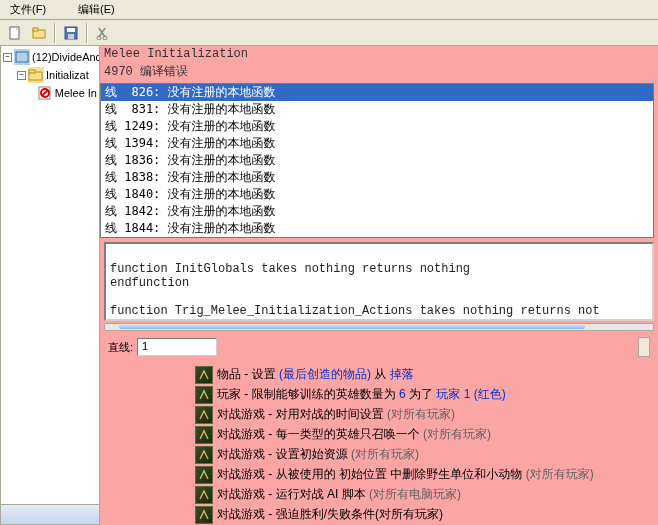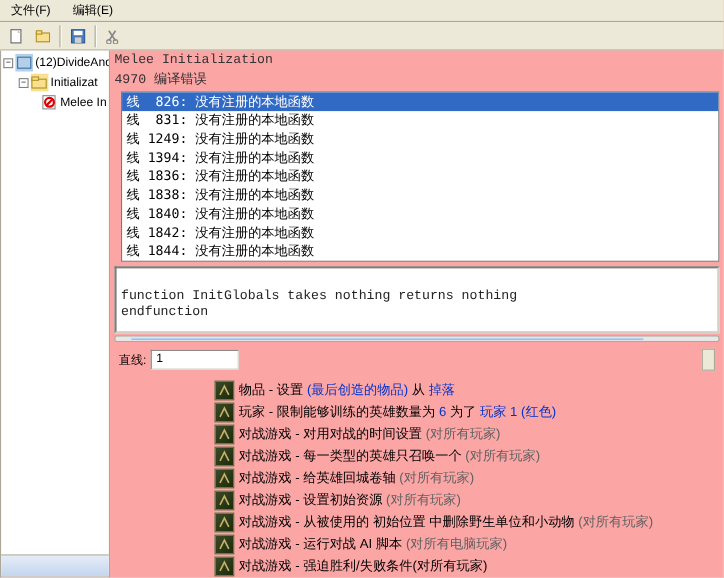--- a/index.html
+++ b/index.html
@@ -1,36 +1,36 @@
 <!DOCTYPE html>
 <html><head>
 <meta charset="utf-8">
 <style>
 * { margin: 0; padding: 0; box-sizing: border-box; }
 body { font-family: Tahoma, "SimSun", sans-serif; font-size: 11px; background: #ece9d8; width: 658px; height: 525px; overflow: hidden; }
 
-.menubar { height: 20px; display: flex; align-items: center; padding: 0 4px; gap: 8px; border-bottom: 1px solid #aca899; }
+.menubar { height: 20px; display: flex; align-items: center; padding: 0 4px; gap: 20px; border-bottom: 1px solid #aca899; }
 .menu-item { padding: 2px 6px; cursor: pointer; }
 
 .toolbar { height: 26px; display: flex; align-items: center; padding: 2px 4px; gap: 2px; border-bottom: 1px solid #aca899; }
 .tb-btn { width: 22px; height: 22px; display: flex; align-items: center; justify-content: center; border: 1px solid transparent; }
 .tb-sep { width: 2px; height: 20px; border-left: 1px solid #aca899; border-right: 1px solid #fff; margin: 0 2px; }
 
 .container { display: flex; height: calc(100% - 46px); }
 .tree-panel { width: 100px; background: #fff; border: 1px solid #aca899; border-top: none; overflow: hidden; display: flex; flex-direction: column; }
 .tree-content { flex: 1; overflow: hidden; padding: 2px; }
 .tree-row { display: flex; align-items: center; gap: 2px; padding: 1px 0; white-space: nowrap; }
 .tree-icon { width: 16px; height: 16px; display: inline-block; flex-shrink: 0; }
 .tree-expand { width: 9px; height: 9px; border: 1px solid #808080; display: inline-flex; align-items: center; justify-content: center; font-size: 8px; line-height: 1; flex-shrink: 0; background: #fff; }
 .tree-indent { display: inline-block; width: 12px; }
 .tree-bottom-bar { height: 20px; background: linear-gradient(#e5ecf6, #c4d5ef); border-top: 1px solid #aca899; }
 
 .right-panel { flex: 1; display: flex; flex-direction: column; background: #fca5a5; }
 .header-line { font-family: "Courier New", monospace; font-size: 12px; padding: 1px 4px; color: #333; }
-.error-list { border: 1px solid #7a7a7a; background: #fff; margin: 2px 4px 4px 10px; font-family: "SimSun", monospace; font-size: 12px; }
+.error-list { border: 1px solid #7a7a7a; background: #fff; margin: 2px 4px 4px 0; font-family: "SimSun", monospace; font-size: 12px; }
 .error-row { padding: 0 4px; white-space: pre; }
 .error-row.selected { background: #316ac5; color: #fff; }
 
 .code-box { border: 2px inset #d4d0c8; background: #fff; margin: 0 4px; font-family: "Courier New", monospace; font-size: 12px; padding: 4px; white-space: pre; color: #222; overflow: hidden; }
 .hscroll { height: 16px; margin: 2px 4px; background: #e7e7e7; border: 1px solid #aca899; position: relative; border-radius: 2px; }
 .hscroll-thumb { position: absolute; left: 14px; top: 1px; bottom: 1px; width: 85%; background: linear-gradient(#cde0ff, #8eb4f2); border-radius: 2px; }
 
 .status-row { display: flex; align-items: center; padding: 4px 8px; gap: 4px; justify-content: flex-end; }
 .status-inset { border: 1px inset #d4d0c8; background: #fff; width: 80px; height: 18px; padding: 1px 4px; }
 .status-btn { margin-left: auto; border: 1px solid #aca899; background: #ece9d8; height: 20px; width: 12px; }
@@ -196,28 +196,20 @@
             </svg>
           </span>
           <span class="action-text">对战游戏 - 每一类型的英雄只召唤一个 <span class="gray">(对所有玩家)</span></span>
         </div>
         <div class="action-row">
           <span class="action-icon">
             <svg width="12" height="12">
               <path d="M2 10 L6 2 L10 10" stroke="#c8b060" fill="none" stroke-width="1.5"></path>
             </svg>
           </span>
-          <span class="action-text">对战游戏 - 给英雄回城卷轴 <span class="gray">(对所有玩家)</span></span>
-        </div>
-        <div class="action-row">
-          <span class="action-icon">
-            <svg width="12" height="12">
-              <path d="M2 10 L6 2 L10 10" stroke="#c8b060" fill="none" stroke-width="1.5"></path>
-            </svg>
-          </span>
           <span class="action-text">对战游戏 - 设置初始资源 <span class="gray">(对所有玩家)</span></span>
         </div>
         <div class="action-row">
           <span class="action-icon">
             <svg width="12" height="12">
               <path d="M2 10 L6 2 L10 10" stroke="#c8b060" fill="none" stroke-width="1.5"></path>
             </svg>
           </span>
           <span class="action-text">对战游戏 - 从被使用的 初始位置 中删除野生单位和小动物 <span class="gray">(对所有玩家)</span></span>
         </div>

